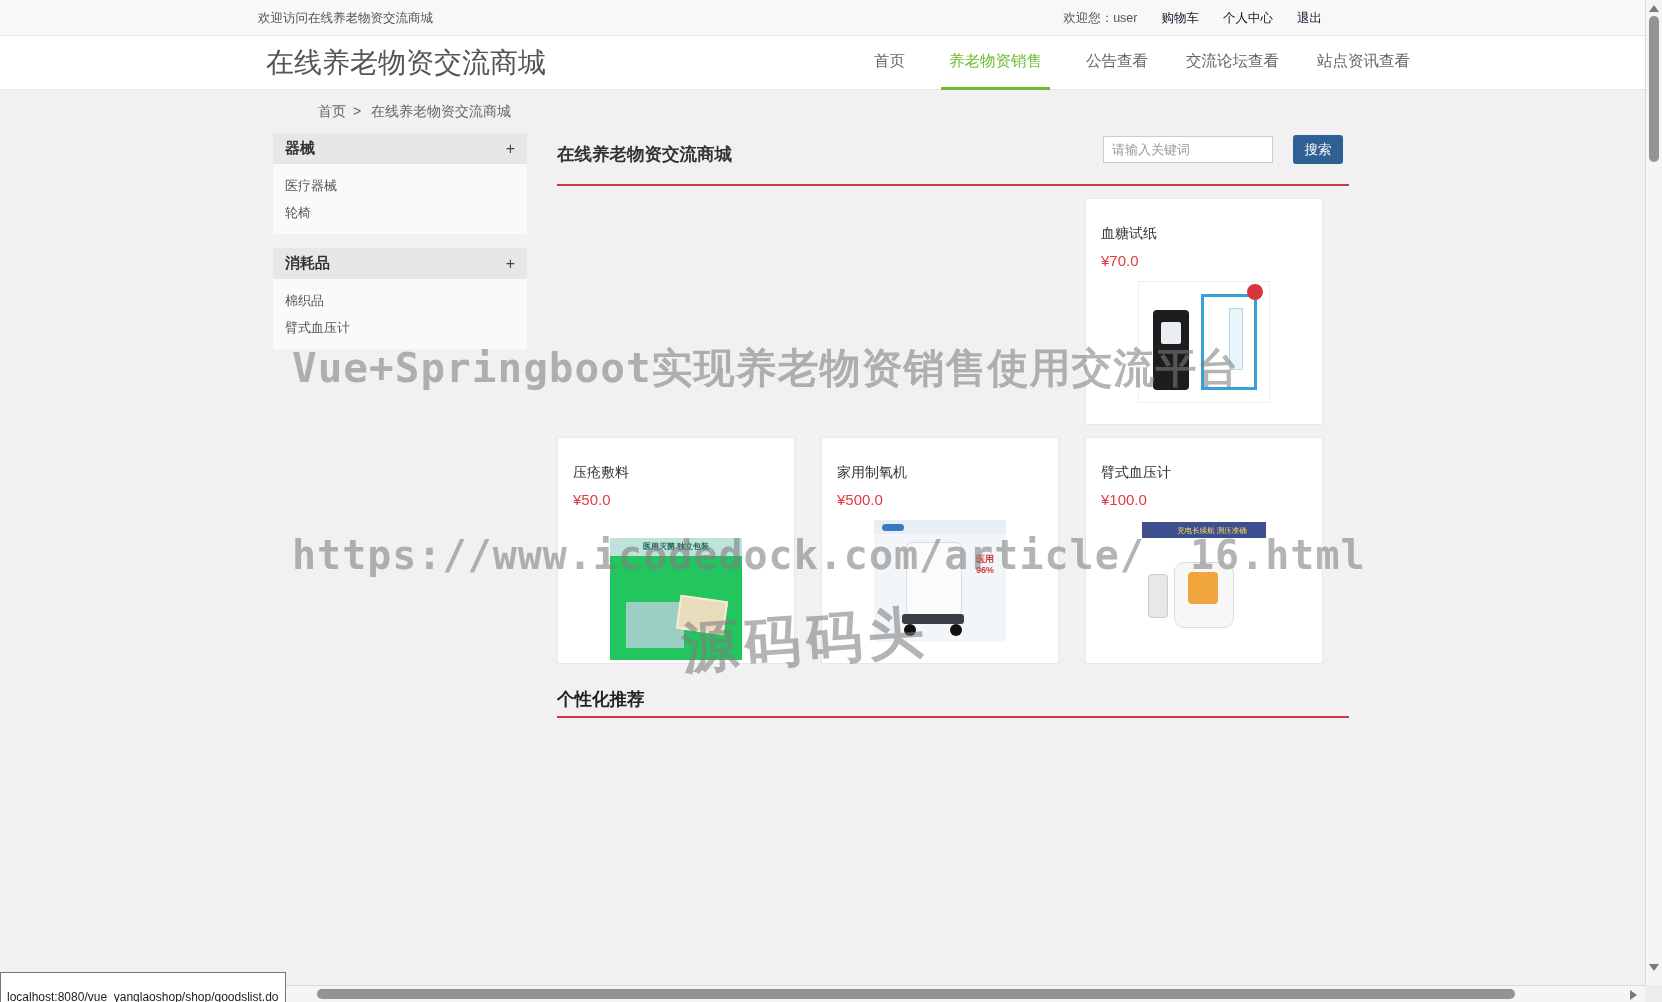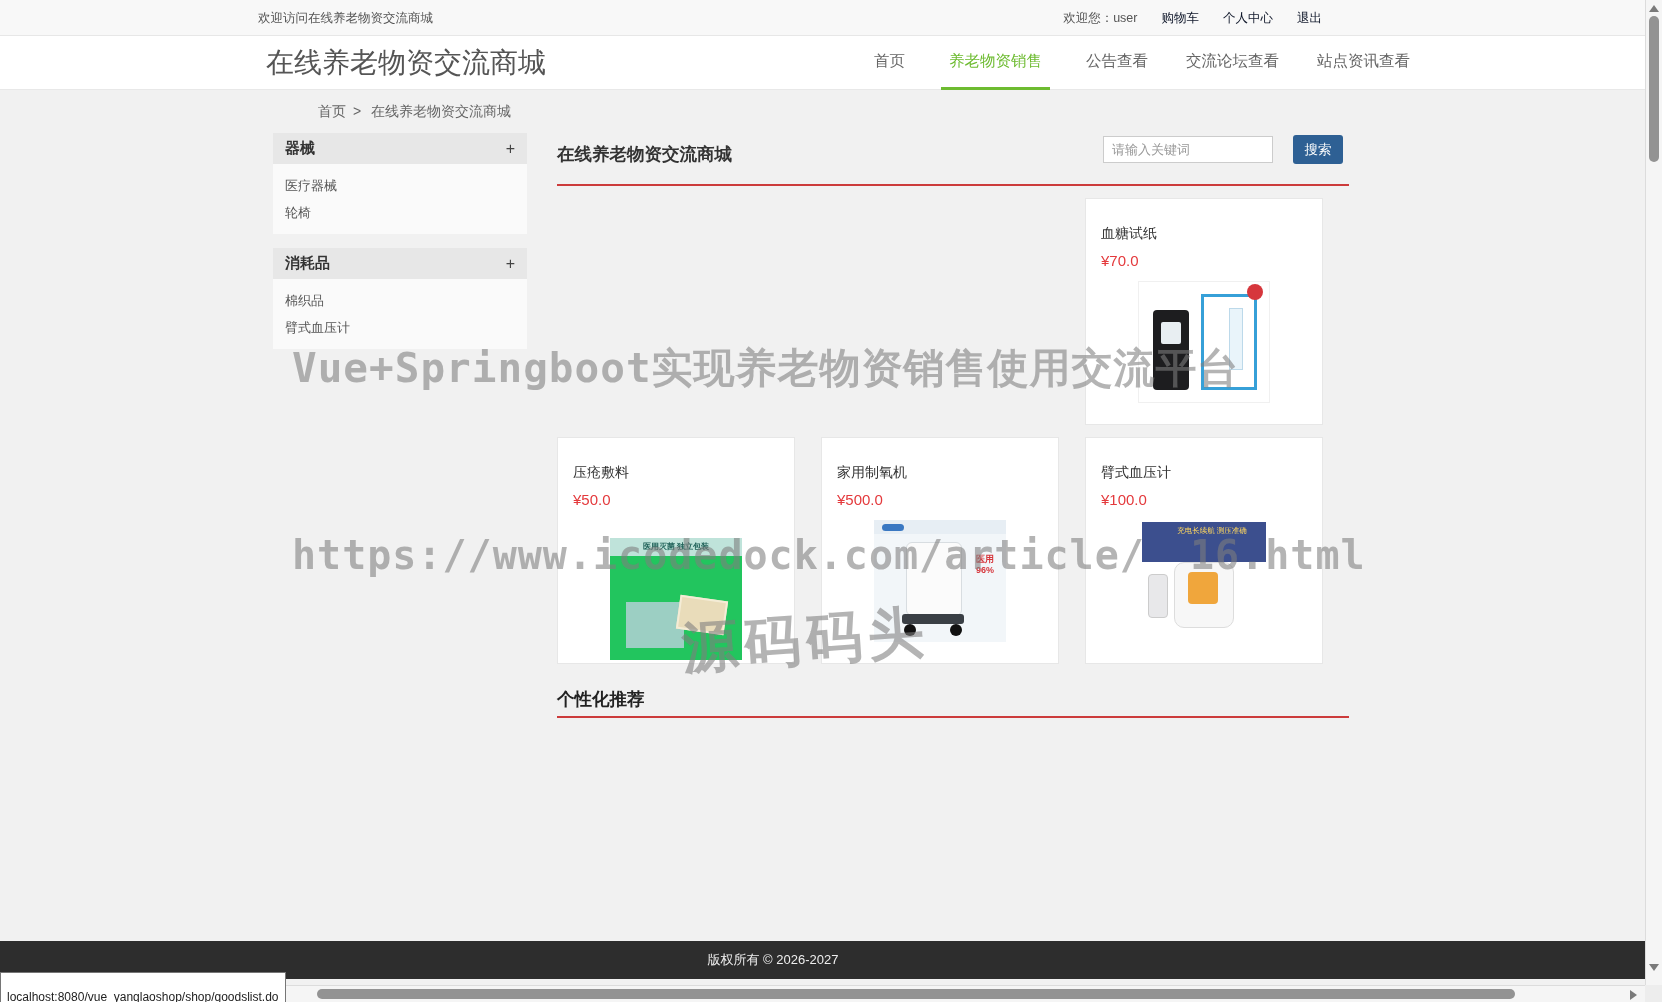--- a/index.html
+++ b/index.html
@@ -81,21 +81,21 @@
   .p5 .hdr{position:absolute;left:0;right:0;top:0;height:14px;background:#e7eef4;}
   .p5 .dot{position:absolute;left:8px;top:4px;width:22px;height:7px;border-radius:4px;background:#3a78c2;}
   .p5 .body{position:absolute;left:32px;top:22px;width:54px;height:72px;background:#fbfbfb;border:1px solid #d8dde1;border-radius:6px;}
   .p5 .base{position:absolute;left:28px;top:94px;width:62px;height:10px;background:#3a3f45;border-radius:3px;}
   .p5 .w1,.p5 .w2{position:absolute;top:104px;width:12px;height:12px;background:#111;border-radius:50%;}
   .p5 .w1{left:30px;} .p5 .w2{left:76px;}
   .p5 .label{position:absolute;right:2px;top:34px;width:38px;color:#d6363c;font-weight:bold;font-size:9px;
              text-align:center;line-height:1.25;}
   
   .p6{background:#fff;}
-  .p6 .hdr{position:absolute;left:4px;right:4px;top:2px;height:40px;background:#3c4f8e;color:#ffd75e;
+  .p6 .hdr{position:absolute;left:4px;right:4px;top:2px;height:16px;background:#3c4f8e;color:#ffd75e;
            font-size:7.5px;text-align:center;box-sizing:border-box;padding-top:4px;line-height:1.35;padding-left:16px;}
   .p6 .dev{position:absolute;left:36px;top:42px;width:58px;height:64px;background:#f7f7f7;border:1px solid #ddd;border-radius:10px;}
   .p6 .scr{position:absolute;left:50px;top:52px;width:30px;height:32px;background:#f0a63c;border-radius:4px;}
   .p6 .cuff{position:absolute;left:10px;top:54px;width:18px;height:42px;background:#e8e8ea;border:1px solid #ccc;border-radius:4px;}
   
   .wm{position:absolute;z-index:60;color:rgba(125,125,125,0.58);font-weight:bold;white-space:nowrap;
       pointer-events:none;font-family:"DejaVu Sans Mono","Liberation Sans",monospace;}
   .wm1{left:292px;top:341px;font-size:41px;letter-spacing:1px;}
   .wm2{left:299px;top:420px;font-size:55px;letter-spacing:6px;}
   .wm3a{left:292px;top:532px;font-size:40px;letter-spacing:1px;}
@@ -226,23 +226,20 @@
   </div>
 
   <div class="rec-title">个性化推荐</div>
   <div class="redline rl2"></div>
 
   <div class="wm wm1">Vue+Springboot实现养老物资销售使用交流平台</div>
   <div class="wm wm3a">https://www.icodedock.com/article/</div>
   <div class="wm wm3b">16.html</div>
   <div class="wm wm4">源码码头</div>
 
-  <div class="footer">
-    <div class="inner">版权所有 © 2026-2027</div>
-  </div>
 
   <div class="status">localhost:8080/vue_yanglaoshop/shop/goodslist.do</div>
 
   <div class="hscroll">
     <div class="hthumb"></div>
     <div class="harrow"></div>
   </div>
   <div class="vscroll">
     <div class="uparrow"></div>
     <div class="vthumb"></div>

